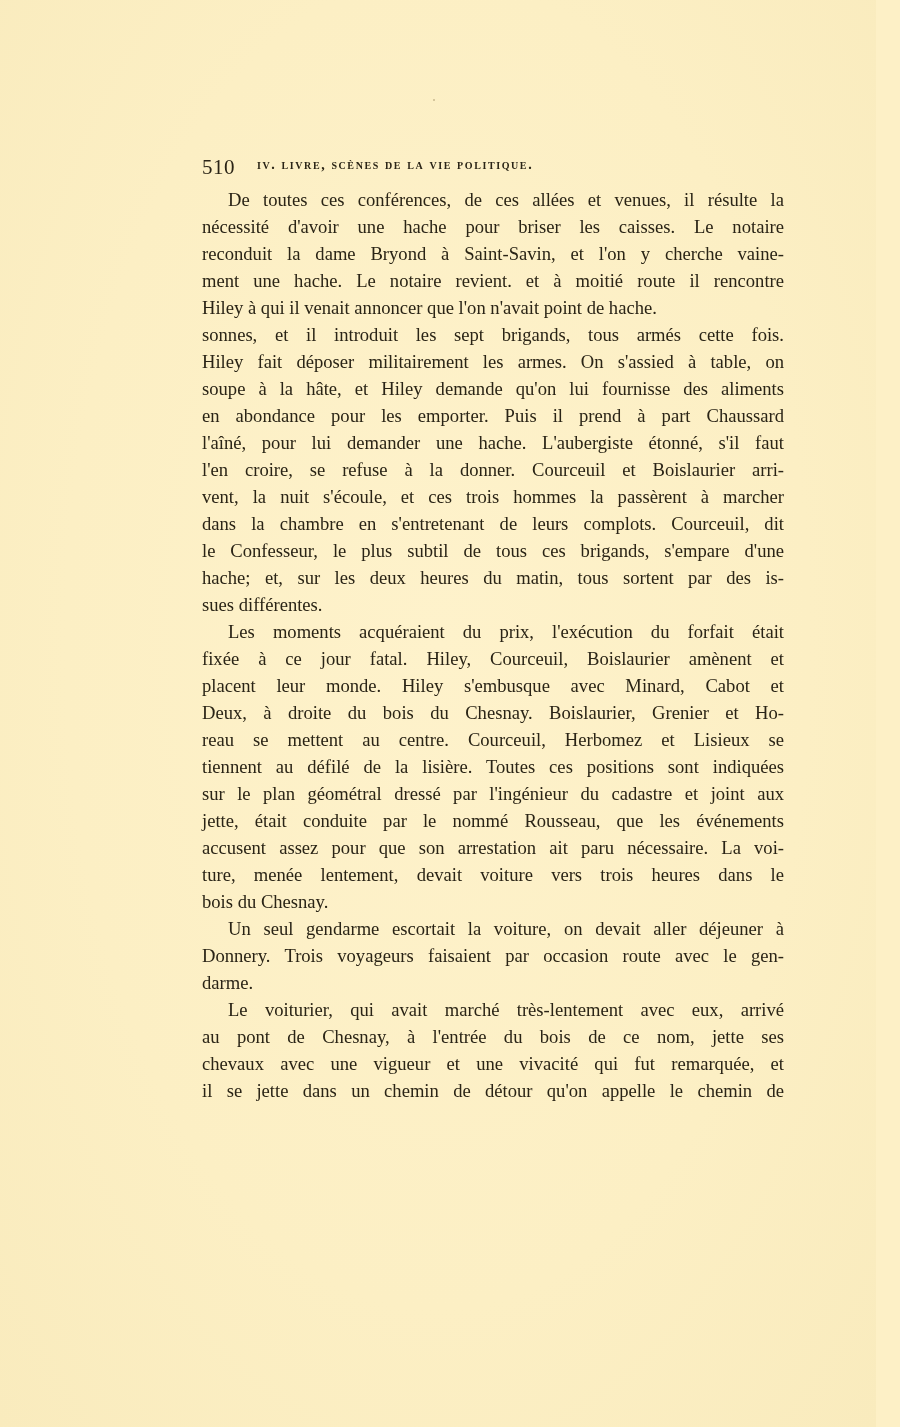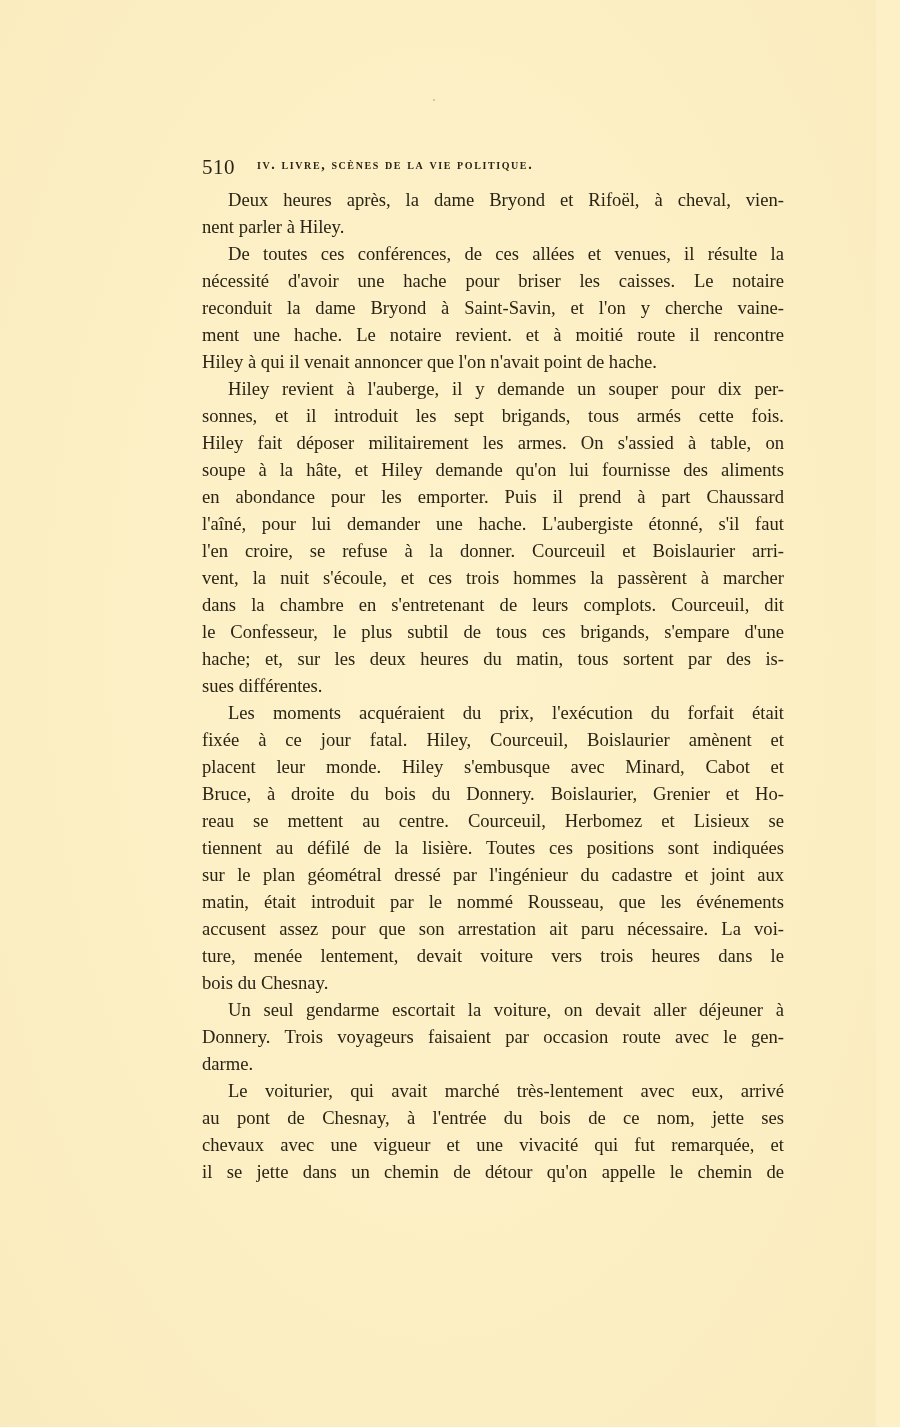--- a/index.html
+++ b/index.html
@@ -43,55 +43,50 @@
 <div class="page">
   <div class="dot"></div>
 
   <div class="header">
     <span class="pageno">510</span>
     <span class="running">IV. LIVRE, SCÈNES DE LA VIE POLITIQUE.</span>
   </div>
 
   <div class="body-text" id="body-text">
       <div>
-        <span class="line indent">Deux heures après, la dame Bryond et Rifoël, à cheval, vien-</span>
-        <span class="line last">nent parler à Hiley.</span>
-      </div>
-      <div>
         <span class="line indent">De toutes ces conférences, de ces allées et venues, il résulte la</span>
         <span class="line">nécessité d'avoir une hache pour briser les caisses. Le notaire</span>
         <span class="line">reconduit la dame Bryond à Saint-Savin, et l'on y cherche vaine-</span>
         <span class="line">ment une hache. Le notaire revient. et à moitié route il rencontre</span>
         <span class="line last">Hiley à qui il venait annoncer que l'on n'avait point de hache.</span>
       </div>
       <div>
-        <span class="line indent">Hiley revient à l'auberge, il y demande un souper pour dix per-</span>
         <span class="line">sonnes, et il introduit les sept brigands, tous armés cette fois.</span>
         <span class="line">Hiley fait déposer militairement les armes. On s'assied à table, on</span>
         <span class="line">soupe à la hâte, et Hiley demande qu'on lui fournisse des aliments</span>
         <span class="line">en abondance pour les emporter. Puis il prend à part Chaussard</span>
         <span class="line">l'aîné, pour lui demander une hache. L'aubergiste étonné, s'il faut</span>
         <span class="line">l'en croire, se refuse à la donner. Courceuil et Boislaurier arri-</span>
         <span class="line">vent, la nuit s'écoule, et ces trois hommes la passèrent à marcher</span>
         <span class="line">dans la chambre en s'entretenant de leurs complots. Courceuil, dit</span>
         <span class="line">le Confesseur, le plus subtil de tous ces brigands, s'empare d'une</span>
         <span class="line">hache; et, sur les deux heures du matin, tous sortent par des is-</span>
         <span class="line last">sues différentes.</span>
       </div>
       <div>
         <span class="line indent">Les moments acquéraient du prix, l'exécution du forfait était</span>
         <span class="line">fixée à ce jour fatal. Hiley, Courceuil, Boislaurier amènent et</span>
         <span class="line">placent leur monde. Hiley s'embusque avec Minard, Cabot et</span>
-        <span class="line">Bruce, à droite du bois du Donnery. Boislaurier, Grenier et Ho-</span>
+        <span class="line">Deux, à droite du bois du Chesnay. Boislaurier, Grenier et Ho-</span>
         <span class="line">reau se mettent au centre. Courceuil, Herbomez et Lisieux se</span>
         <span class="line">tiennent au défilé de la lisière. Toutes ces positions sont indiquées</span>
         <span class="line">sur le plan géométral dressé par l'ingénieur du cadastre et joint aux</span>
       </div>
       <div>
-        <span class="line">matin, était introduit par le nommé Rousseau, que les événements</span>
+        <span class="line">jette, était conduite par le nommé Rousseau, que les événements</span>
         <span class="line">accusent assez pour que son arrestation ait paru nécessaire. La voi-</span>
         <span class="line">ture, menée lentement, devait voiture vers trois heures dans le</span>
         <span class="line last">bois du Chesnay.</span>
       </div>
       <div>
         <span class="line indent">Un seul gendarme escortait la voiture, on devait aller déjeuner à</span>
         <span class="line">Donnery. Trois voyageurs faisaient par occasion route avec le gen-</span>
         <span class="line last">darme.</span>
       </div>
       <div>

